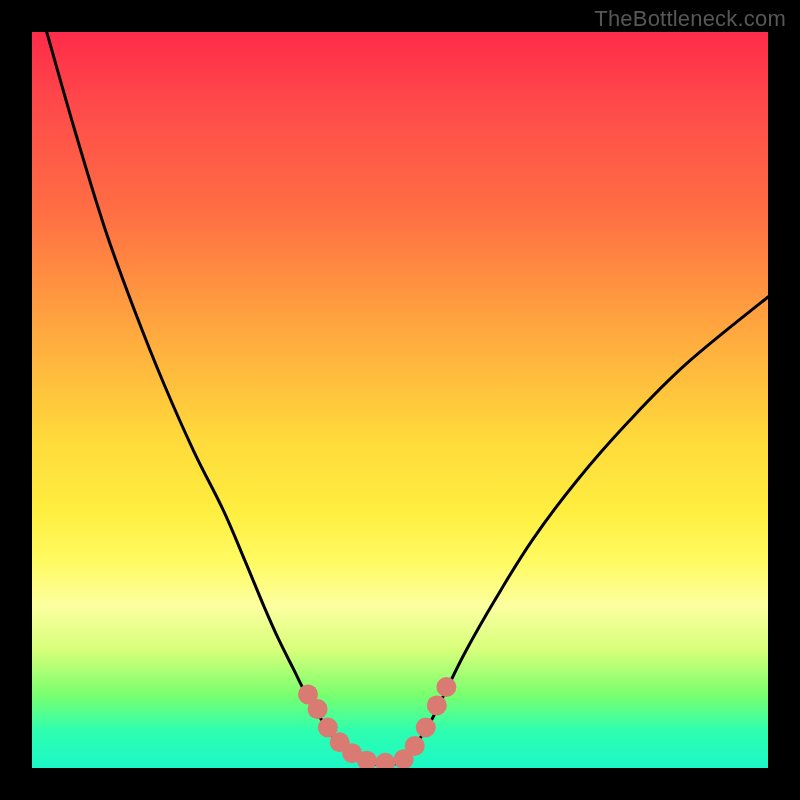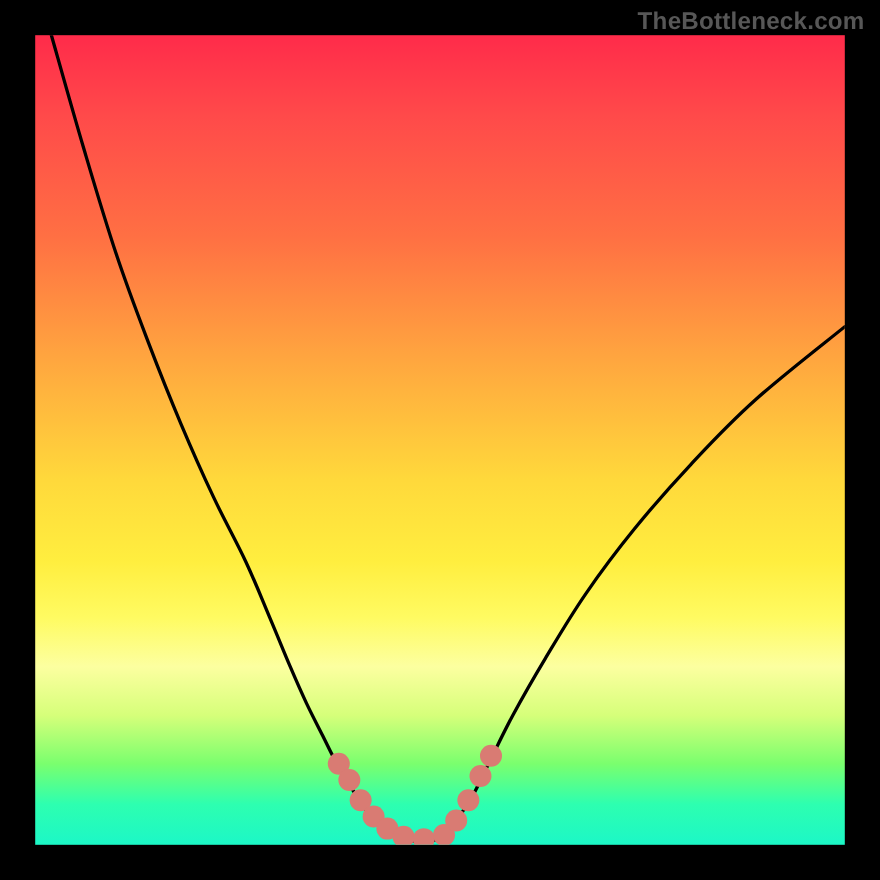--- a/index.html
+++ b/index.html
@@ -40,21 +40,21 @@
       #1cf7c7 100%
     );
   }
   .watermark {
     position: absolute;
     top: 6px;
     right: 14px;
     color: #575757;
     font-size: 22px;
     letter-spacing: 0.2px;
-    font-weight: 700;
+    font-weight: 400;
   }
   svg.curves {
     position: absolute;
     top: 0;
     left: 0;
     width: 736px;
     height: 736px;
   }
 </style>
 </head>

